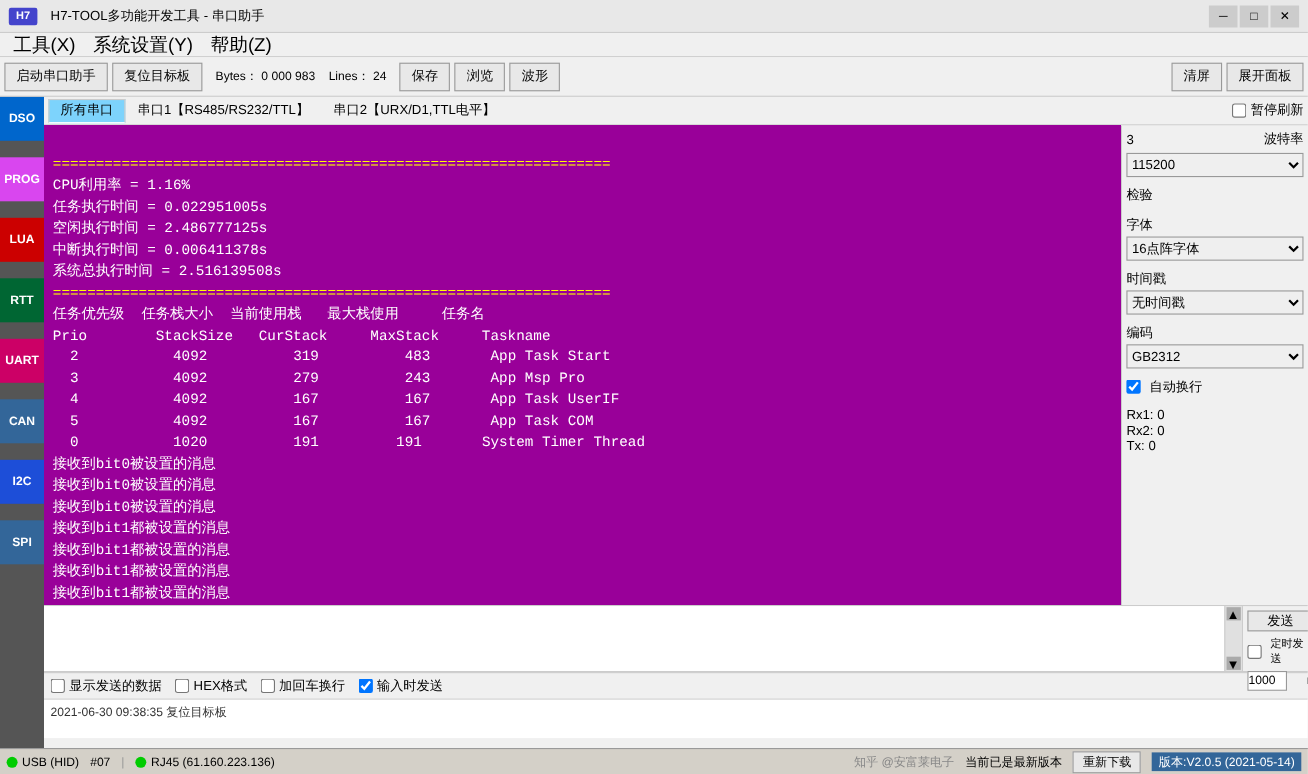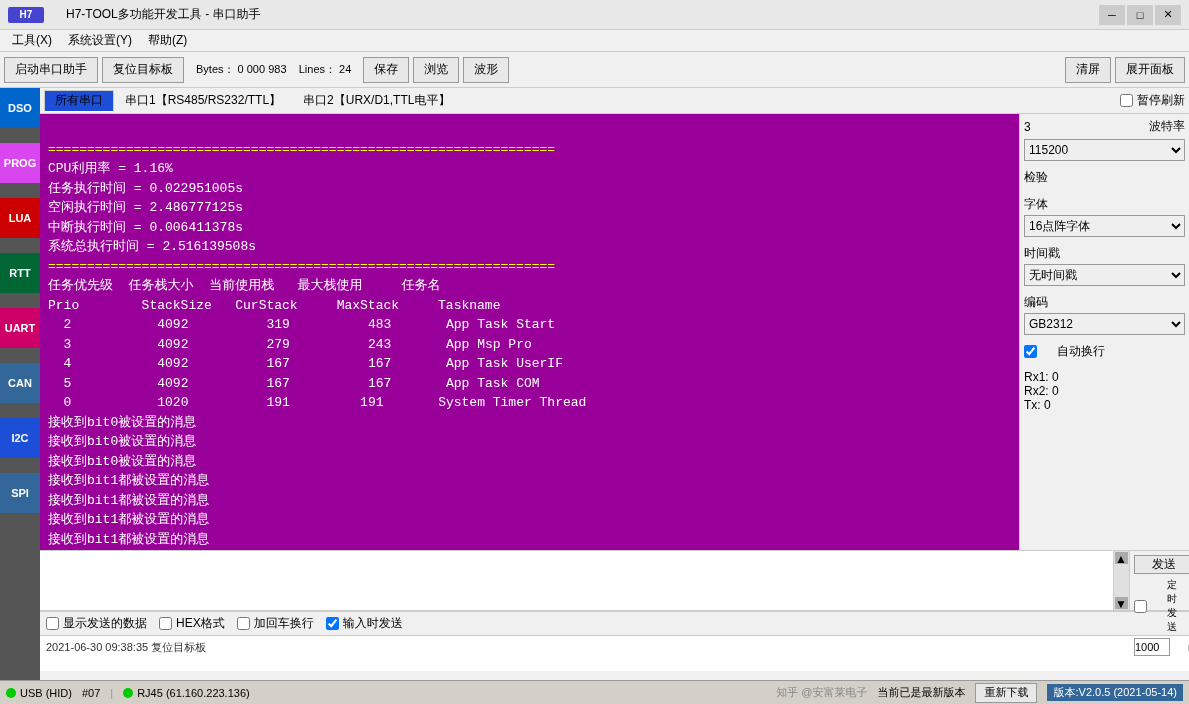--- a/index.html
+++ b/index.html
@@ -1,27 +1,27 @@
 <!DOCTYPE html>
 <html><head>
   <meta charset="utf-8">
   <style>
     * { box-sizing: border-box; margin: 0; padding: 0; }
     body { font-family: 'Microsoft YaHei', SimHei, sans-serif; font-size: 12px; background: #f0f0f0; color: #000; width: 1189px; height: 704px; overflow: hidden; }
     
     
     .titlebar { background: #e8e8e8; height: 30px; display: flex; align-items: center; padding: 0 8px; border-bottom: 1px solid #ccc; }
-    .titlebar-icon { width: 36px; height: 16px; background: #4444cc; border-radius: 2px; margin-right: 22px; display: flex; align-items: center; justify-content: center; color: white; font-size: 10px; font-weight: bold; }
+    .titlebar-icon { width: 26px; height: 16px; background: #4444cc; border-radius: 2px; margin-right: 12px; display: flex; align-items: center; justify-content: center; color: white; font-size: 10px; font-weight: bold; }
     .titlebar-title { flex: 1; font-size: 12px; }
     .titlebar-controls { display: flex; gap: 2px; }
     .titlebar-btn { width: 26px; height: 20px; border: none; background: #ccc; cursor: pointer; font-size: 11px; display: flex; align-items: center; justify-content: center; }
 
     
     .menubar { background: #f0f0f0; height: 22px; display: flex; align-items: center; padding: 0 4px; border-bottom: 1px solid #ccc; }
-    .menu-item { padding: 2px 8px; cursor: pointer; font-size: 12px; }
+    .menu-item { padding: 2px 8px; cursor: pointer; font-size: 17px; }
 
     
     .toolbar { background: #f0f0f0; height: 36px; display: flex; align-items: center; padding: 2px 4px; border-bottom: 1px solid #ccc; gap: 4px; }
     .toolbar-btn { padding: 3px 10px; background: #e8e8e8; border: 1px solid #999; cursor: pointer; font-size: 12px; height: 26px; }
     .toolbar-info { font-size: 11px; margin: 0 8px; }
     .toolbar-right { margin-left: auto; display: flex; gap: 4px; }
 
     
     .sidebar { width: 40px; background: #555; display: flex; flex-direction: column; gap: 15px; }
     .sidebar-item { height: 40px; display: flex; align-items: center; justify-content: center; cursor: pointer; font-size: 11px; font-weight: bold; color: white; writing-mode: horizontal-tb; }
@@ -30,35 +30,35 @@
     .sidebar-item.lua { background: #cc0000; }
     .sidebar-item.rtt { background: #006633; }
     .sidebar-item.uart { background: #cc0066; }
     .sidebar-item.can { background: #336699; }
     .sidebar-item.i2c { background: #1d4ed8; }
     .sidebar-item.spi { background: #336699; }
 
     
     .tabbar { background: #f0f0f0; height: 26px; display: flex; align-items: center; padding: 0 4px; border-bottom: 1px solid #ccc; }
     .tab { padding: 3px 10px; cursor: pointer; font-size: 12px; border: 1px solid transparent; height: 22px; display: flex; align-items: center; }
-    .tab.active { background: #1d4ed8; border: 1px solid #ccc; border-bottom-color: #fff; }
+    .tab.active { background: #7dd3fc; border: 1px solid #ccc; border-bottom-color: #fff; }
     .tab-pause { margin-left: auto; display: flex; align-items: center; gap: 4px; font-size: 12px; }
 
     
     .terminal { background: #990099; color: #fff; flex: 1; padding: 6px 8px; font-family: 'Courier New', monospace; font-size: 13px; overflow-y: auto; white-space: pre; line-height: 1.5; }
     .terminal-divider { color: #ffff00; }
 
     
     .right-panel { width: 170px; background: #f0f0f0; border-left: 1px solid #ccc; padding: 4px; display: flex; flex-direction: column; gap: 4px; overflow-y: auto; }
     .right-panel-label { font-size: 12px; margin-bottom: 2px; }
     .right-panel select { width: 100%; height: 22px; font-size: 12px; border: 1px solid #999; }
     .right-panel-section { margin-bottom: 4px; }
     .right-panel-row { display: flex; gap: 4px; align-items: center; font-size: 12px; }
     .right-panel-btn { flex: 1; height: 22px; font-size: 12px; border: 1px solid #999; background: #e8e8e8; cursor: pointer; }
-    .checkbox-row { display: flex; align-items: center; gap: 20px; font-size: 12px; }
+    .checkbox-row { display: flex; align-items: center; gap: 8px; font-size: 12px; }
 
     
     .bottom-area { height: 130px; border-top: 1px solid #ccc; background: #f0f0f0; display: flex; flex-direction: column; }
     .input-textarea { flex: 1; resize: none; border: none; background: #fff; padding: 4px; font-size: 12px; font-family: 'Courier New', monospace; outline: none; }
     .input-options { height: 24px; display: flex; align-items: center; padding: 0 6px; gap: 12px; border-top: 1px solid #ccc; }
     .input-log { height: 36px; padding: 4px 6px; font-size: 11px; background: #fff; border-top: 1px solid #ccc; color: #333; display: flex; align-items: flex-start; }
     .send-btn { width: 60px; height: 26px; background: #e8e8e8; border: 1px solid #999; cursor: pointer; font-size: 12px; }
 
     
     .statusbar { background: #d4d0c8; height: 24px; display: flex; align-items: center; padding: 0 6px; border-top: 1px solid #999; gap: 10px; font-size: 11px; }

